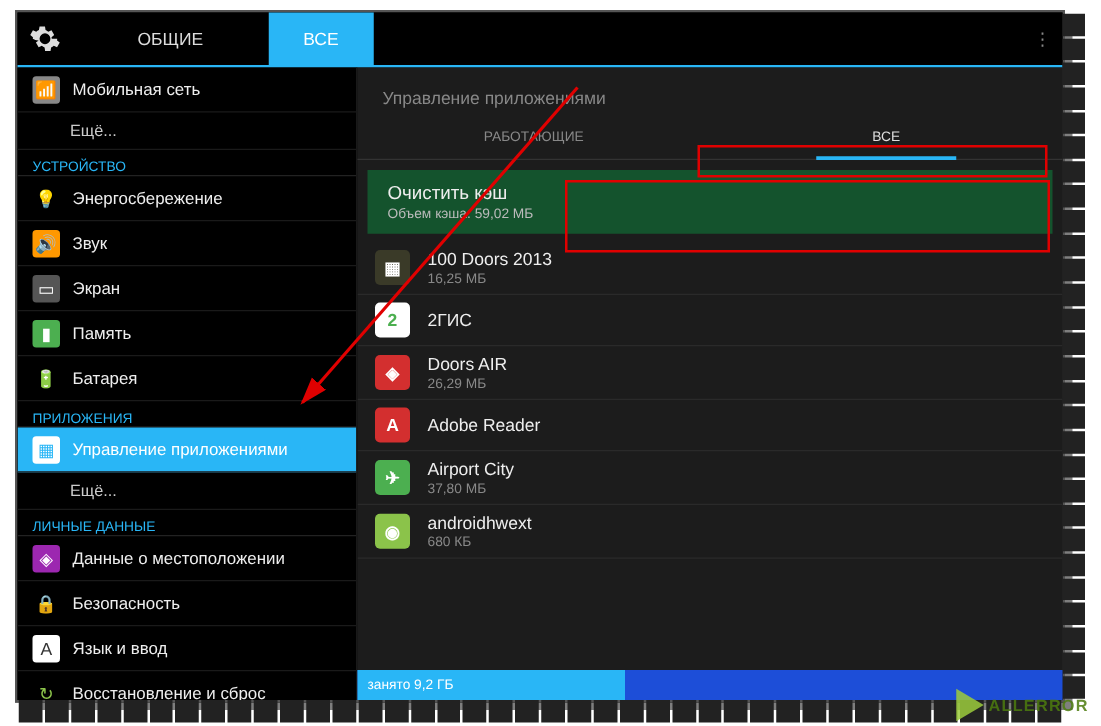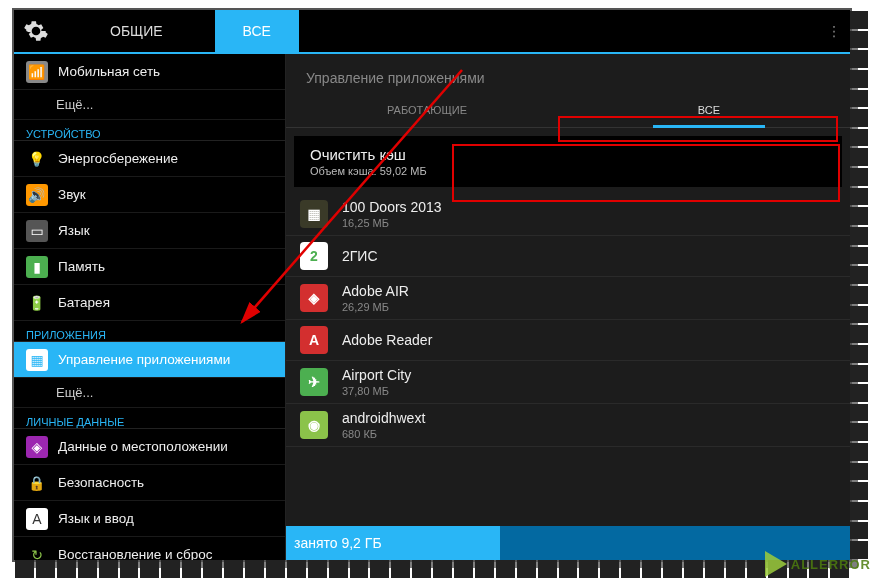--- a/index.html
+++ b/index.html
@@ -162,21 +162,21 @@
   .subtab.active::after {
     content: '';
     position: absolute;
     bottom: -1px;
     left: 30%;
     width: 40%;
     height: 3px;
     background: #29b6f6;
   }
   .clear-cache {
-    background: #000000;
+    background: #14532d;
     margin: 8px 8px 6px;
     padding: 10px 16px;
     color: #eee;
   }
   .clear-cache .ttl { font-size: 15px; }
   .clear-cache .sub { font-size: 11px; color: #bbb; margin-top: 2px;}
   .app-list { flex: 1; overflow: hidden; }
   .app-row {
     display: flex;
     align-items: center;
@@ -192,26 +192,26 @@
     align-items:center;
     justify-content:center;
     font-size:14px;
     border-radius:4px;
     color:#fff;
     font-weight:bold;
   }
   .app-row .app-name { color: #eee; font-size: 14px; }
   .app-row .app-size { color: #888; font-size: 11px; margin-top: 2px; }
   .storage-bar {
-    height: 34px;
-    background: #0369a1;
+    height: 24px;
+    background: #1d4ed8;
     display: flex;
     align-items: center;
     position: relative;
-    font-size: 14px;
+    font-size: 11px;
   }
   .storage-fill {
     background: #29b6f6;
     height: 100%;
     width: 38%;
     display:flex;
     align-items:center;
     padding-left:8px;
     color:#fff;
   }
@@ -355,21 +355,21 @@
       <div class="side-item">
         <span class="ico" style="color:#ffc107">💡</span>
         <span>Энергосбережение</span>
       </div>
       <div class="side-item">
         <span class="ico" style="background:#ff9800;color:#fff">🔊</span>
         <span>Звук</span>
       </div>
       <div class="side-item">
         <span class="ico" style="background:#555;color:#fff">▭</span>
-        <span>Язык</span>
+        <span>Экран</span>
       </div>
       <div class="side-item">
         <span class="ico" style="background:#4caf50;color:#fff">▮</span>
         <span>Память</span>
       </div>
       <div class="side-item">
         <span class="ico" style="color:#8bc34a">🔋</span>
         <span>Батарея</span>
       </div>
       <div class="side-section">ПРИЛОЖЕНИЯ</div>
@@ -417,21 +417,21 @@
           </div>
           <div class="app-row">
             <div class="app-ico" style="background: rgb(255, 255, 255); color: rgb(76, 175, 80);">2</div>
             <div>
               <div class="app-name">2ГИС</div>
             </div>
           </div>
           <div class="app-row">
             <div class="app-ico" style="background: rgb(211, 47, 47); color: rgb(255, 255, 255);">◈</div>
             <div>
-              <div class="app-name">Adobe AIR</div>
+              <div class="app-name">Doors AIR</div>
               <div class="app-size">26,29 МБ</div>
             </div>
           </div>
           <div class="app-row">
             <div class="app-ico" style="background: rgb(211, 47, 47); color: rgb(255, 255, 255);">A</div>
             <div>
               <div class="app-name">Adobe Reader</div>
             </div>
           </div>
           <div class="app-row">

